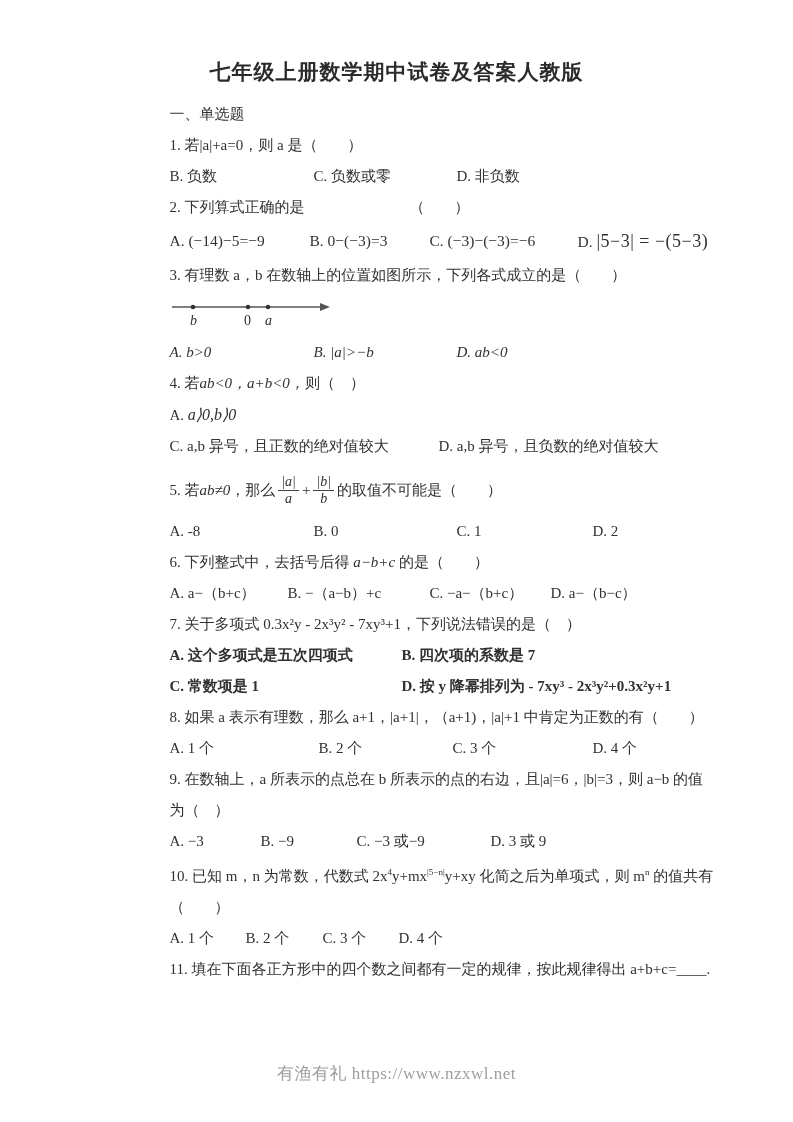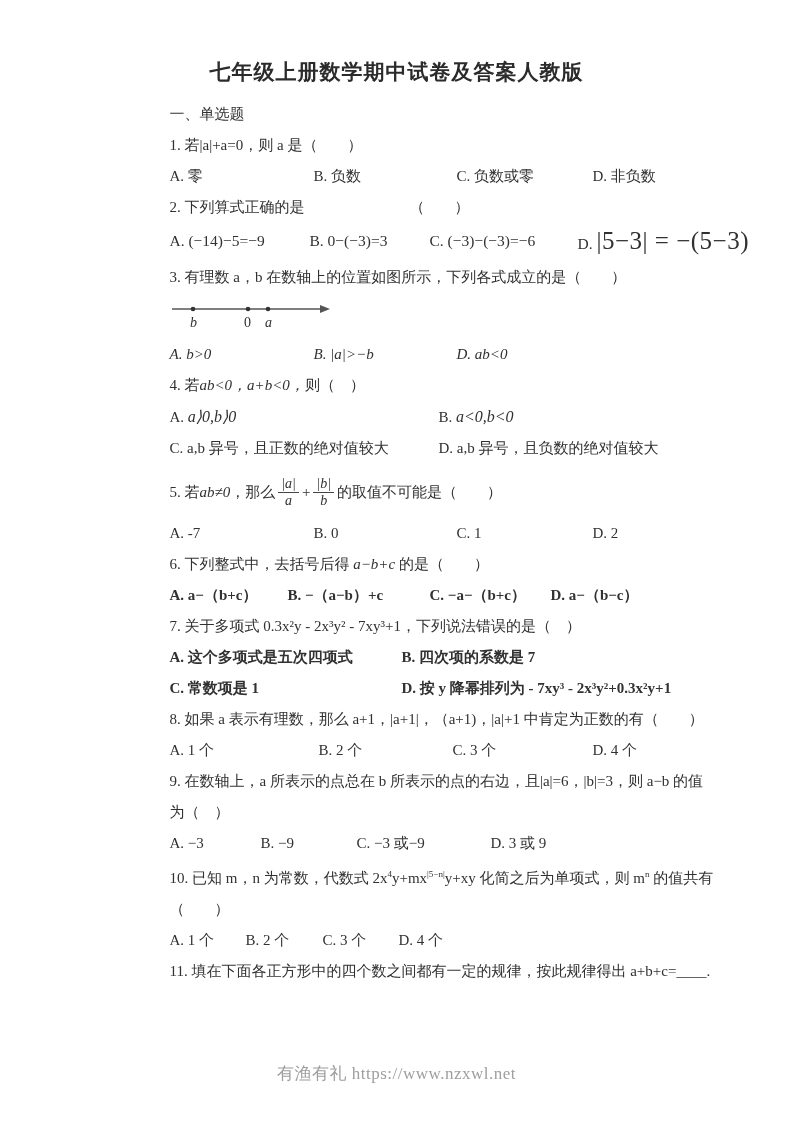--- a/index.html
+++ b/index.html
@@ -11,28 +11,28 @@
   }
   .title{
     text-align:center;font-size:21px;font-weight:bold;color:#2b2b2b;
     padding-top:58px;margin:0 0 13px 0;letter-spacing:1px;
   }
   .content{margin-left:128px;margin-right:46px;font-size:15px;}
   .line{margin:0;line-height:31px;white-space:nowrap;}
   .opts{display:grid;line-height:31px;white-space:nowrap;}
   .cols-std{grid-template-columns:144px 143px 136px 1fr;}
   .cols-q2{grid-template-columns:140px 120px 148px 1fr;font-size:15.5px;}
-  .cols-q6{grid-template-columns:118px 142px 121px 1fr;font-weight:bold;}
+  .cols-q6{grid-template-columns:118px 142px 121px 1fr;}
   .cols-q8{grid-template-columns:149px 134px 140px 1fr;}
   .cols-q9{grid-template-columns:71px 76px 114px 1fr;gap:20px;}
   .cols-q10{grid-template-columns:76px 77px 76px 1fr;}
   .cols-2{grid-template-columns:232px 1fr;font-weight:bold;}
   .cols-2w{grid-template-columns:269px 1fr;}
   .mi{font-style:italic;}
-  .dmath{font-size:25px;letter-spacing:0.5px;}
+  .dmath{font-size:18px;letter-spacing:0.5px;}
   .a4math{font-size:16px;font-style:italic;}
   .sup{font-size:9px;vertical-align:super;letter-spacing:0;}
   .stem-flex{display:flex;align-items:center;height:52px;white-space:nowrap;margin:2px 0 0 0;}
   .frac{display:inline-block;text-align:center;font-size:14px;line-height:16px;font-style:italic;margin:0 3px;}
   .frac .fn{display:block;border-bottom:1px solid #444;padding:0 3px;}
   .frac .fd{display:block;}
   .numberline{margin:6px 0 0 2px;height:36px;}
   .nl-label{font-size:14px;font-style:italic;fill:#313131;font-family:"Liberation Serif",serif;}
   .nl-zero{font-style:normal;}
   .gap-top{margin-top:0;}
@@ -49,21 +49,20 @@
 <div class="page">
   <h1 class="title">七年级上册数学期中试卷及答案人教版</h1>
 
   <div class="content">
 
     <p class="line">一、单选题</p>
 
     
     <p class="line">1. 若|a|+a=0，则 a 是（　　）</p>
     <div class="opts cols-std">
-      <span>A. 零</span>
       <span>B. 负数</span>
       <span>C. 负数或零</span>
       <span>D. 非负数</span>
     </div>
 
     
     <p class="line">2. 下列算式正确的是　　　　　　　（　　）</p>
     <div class="opts cols-q2" style="line-height:36px;">
       <span>A. (−14)−5=−9</span>
       <span>B. 0−(−3)=3</span>
@@ -86,21 +85,20 @@
     <div class="opts cols-std gap-top">
       <span class="mi">A. b&gt;0</span>
       <span class="mi">B. |a|&gt;−b</span>
       <span class="mi">D. ab&lt;0</span>
     </div>
 
     
     <p class="line"><span>4. 若</span><span class="mi">ab&lt;0，a+b&lt;0，</span><span>则（　）</span></p>
     <div class="opts cols-2w">
       <span><span>A. </span><span class="a4math">a⟩0,b⟩0</span></span>
-      <span><span>B. </span><span class="a4math">a&lt;0,b&lt;0</span></span>
     </div>
     <div class="opts cols-2w gap-top">
       <span>C. a,b 异号，且正数的绝对值较大</span>
       <span>D. a,b 异号，且负数的绝对值较大</span>
     </div>
 
     
     <div class="stem-flex">
       <span>5. 若</span>
         <span class="mi">ab≠0</span>
@@ -110,21 +108,21 @@
           <span class="fd">a</span>
         </span>
       <span>+</span>
       <span class="frac">
           <span class="fn">|b|</span>
           <span class="fd">b</span>
         </span>
       <span>的取值不可能是（　　）</span>
     </div>
     <div class="opts cols-std">
-      <span>A. -7</span>
+      <span>A. -8</span>
       <span>B. 0</span>
       <span>C. 1</span>
       <span>D. 2</span>
     </div>
 
     
     <p class="line"><span>6. 下列整式中，去括号后得 </span><span class="mi">a−b+c</span><span> 的是（　　）</span></p>
     <div class="opts cols-q6">
       <span>A. a−（b+c）</span>
       <span>B. −（a−b）+c</span>

